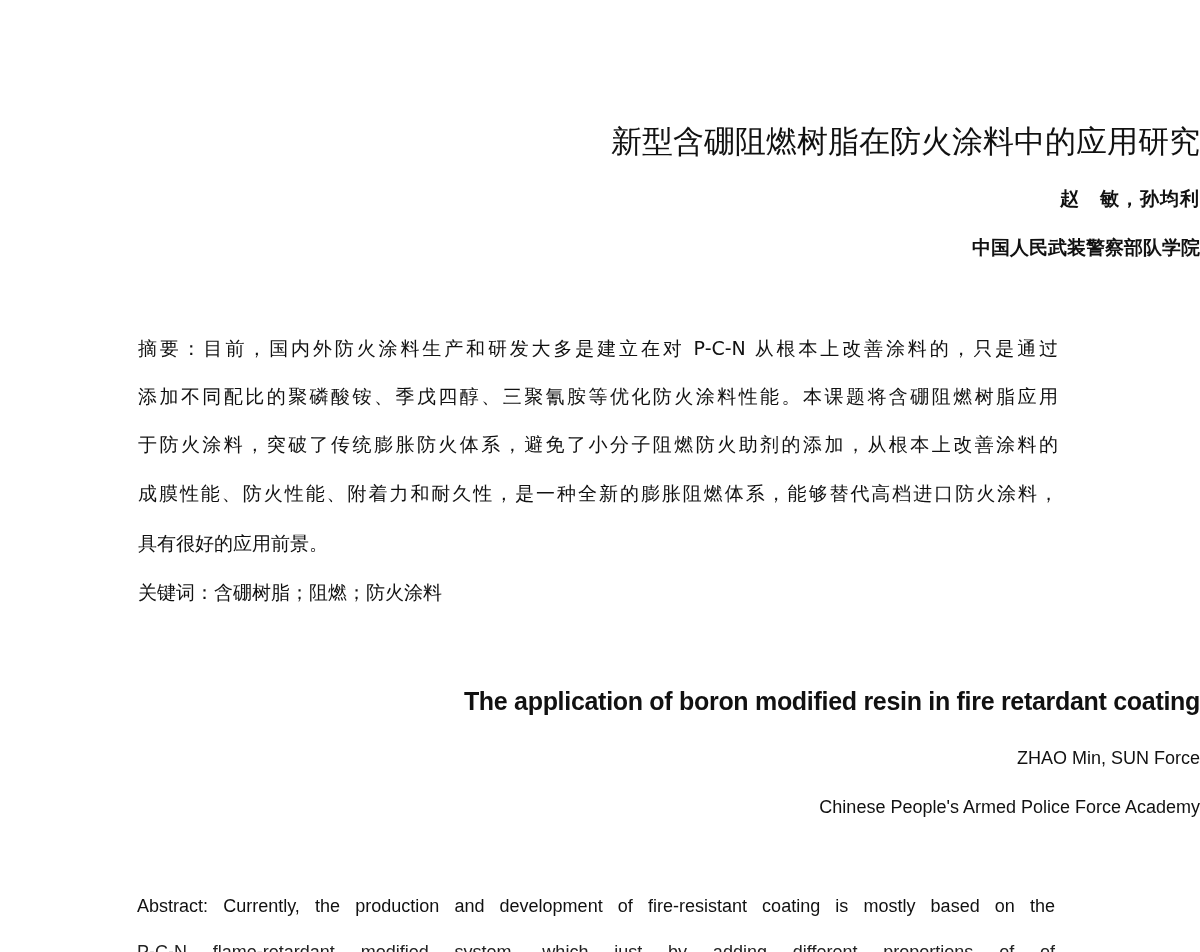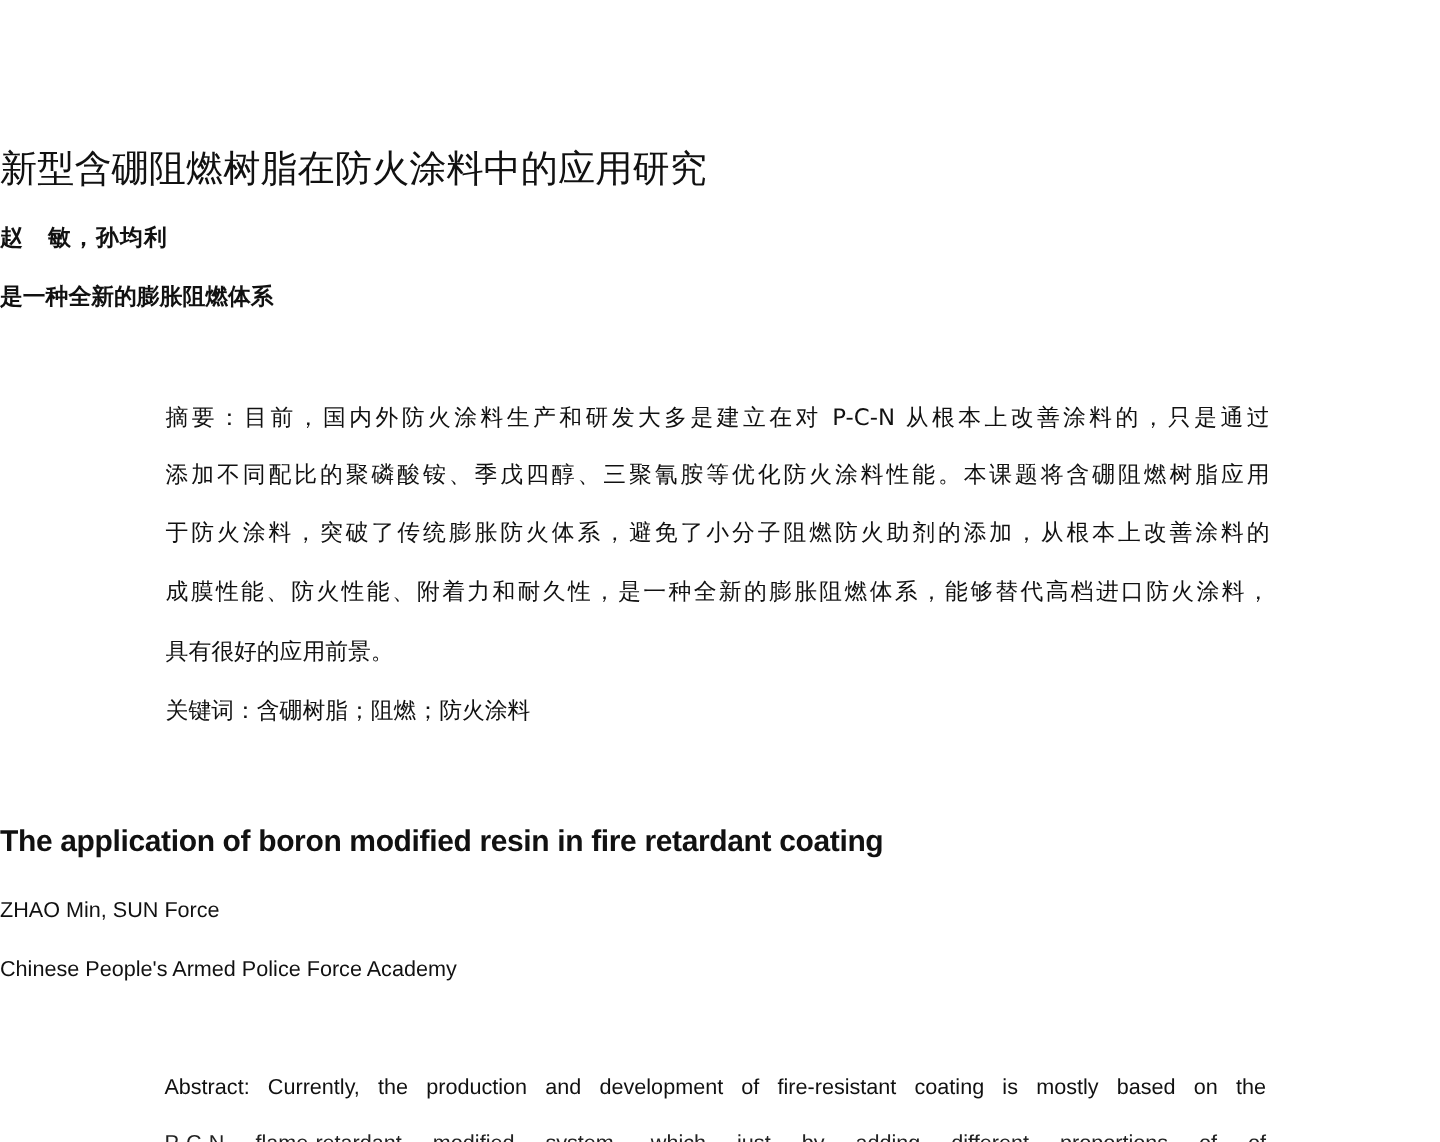--- a/index.html
+++ b/index.html
@@ -18,21 +18,21 @@
     .page {
       position: absolute;
       left: 0; top: 0;
       width: 1200px; height: 952px;
       background: #ffffff;
     }
     .center {
       position: absolute;
       left: 0;
       width: 1200px;
-      text-align: left;
+      text-align: right;
       white-space: nowrap;
     }
     .cn-title {
       top: 120px;
       font-size: 31px;
       line-height: 42px;
       font-family: "DejaVu Sans", "Liberation Sans", sans-serif;
       letter-spacing: 0px;
     }
     .cn-authors {
@@ -100,21 +100,21 @@
       color: #222;
     }
   </style>
 </head>
 <body>
 
 <div class="page">
 
   <div class="center cn-title">新型含硼阻燃树脂在防火涂料中的应用研究</div>
   <div class="center cn-authors">赵　敏，孙均利</div>
-  <div class="center cn-affil">是一种全新的膨胀阻燃体系</div>
+  <div class="center cn-affil">中国人民武装警察部队学院</div>
 
   <div class="body-line" style="top:334px;">
     <span class="bold">摘要：</span><span>目前，国内外防火涂料生产和研发大多是建立在对 P-C-N 从根本上改善涂料的，只是通过</span>
   </div>
   <div class="body-line" style="top:382px;">
     <span>添加不同配比的聚磷酸铵、季戊四醇、三聚氰胺等优化防火涂料性能。本课题将含硼阻燃树脂应用</span>
   </div>
   <div class="body-line" style="top:430px;">
     <span>于防火涂料，突破了传统膨胀防火体系，避免了小分子阻燃防火助剂的添加，从根本上改善涂料的</span>
   </div>

